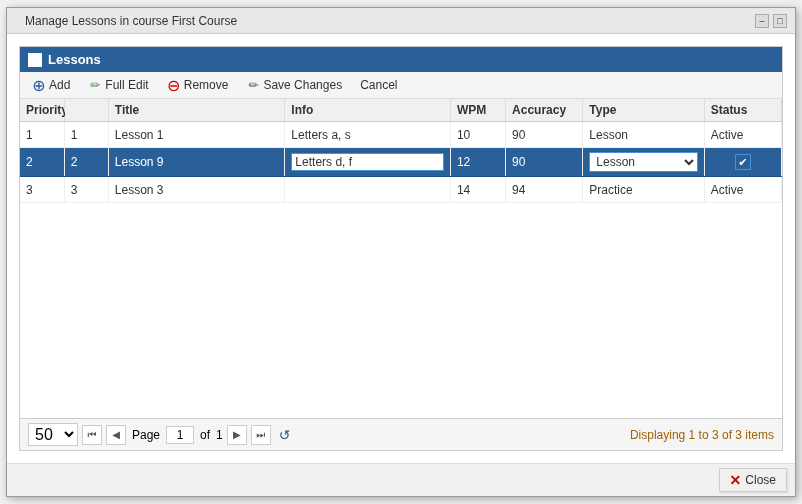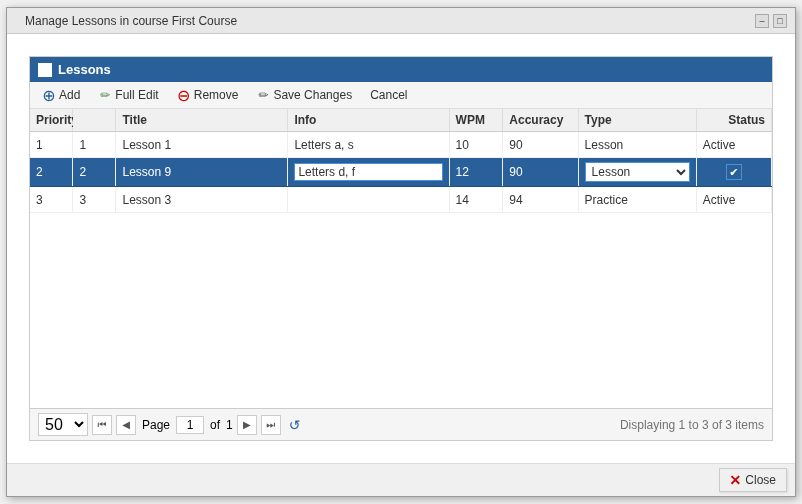--- a/index.html
+++ b/index.html
@@ -50,21 +50,21 @@
       display: flex;
       align-items: center;
       justify-content: center;
       font-size: 9px;
       color: #333;
     }
     .window-content {
       flex: 1;
       display: flex;
       flex-direction: column;
-      padding: 22px;
+      padding: 12px;
       overflow: hidden;
     }
     .panel {
       border: 1px solid #ccc;
       flex: 1;
       display: flex;
       flex-direction: column;
       overflow: hidden;
     }
     .panel-header {
@@ -147,21 +147,21 @@
       color: white;
       border-bottom: 1px solid #1a5088;
     }
     .col-priority { width: 40px; }
     .col-num { width: 40px; }
     .col-title { width: 160px; }
     .col-info { width: 150px; }
     .col-wpm { width: 50px; }
     .col-accuracy { width: 70px; }
     .col-type { width: 110px; }
-    .col-status { width: 70px; text-align: right; }
+    .col-status { width: 70px; }
     .inline-input {
       width: 100%;
       border: 1px solid #4a90d9;
       background: white;
       padding: 1px 3px;
       font-size: 12px;
       outline: none;
     }
     .inline-select {
       width: 100%;
@@ -238,21 +238,21 @@
       border: none;
       cursor: pointer;
       color: #2a6099;
       font-size: 14px;
       display: flex;
       align-items: center;
       justify-content: center;
     }
     .display-text {
       font-size: 12px;
-      color: #737373;
+      color: #a16207;
       text-align: right;
     }
     .window-bottom {
       display: flex;
       justify-content: flex-end;
       padding: 4px 8px;
       background: #f0f0f0;
       border-top: 1px solid #ddd;
     }
     .close-btn {

